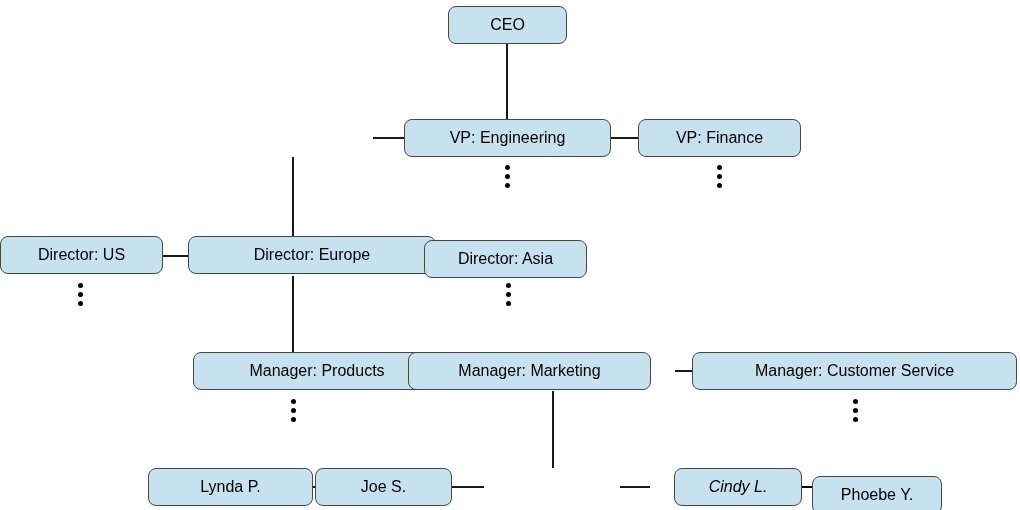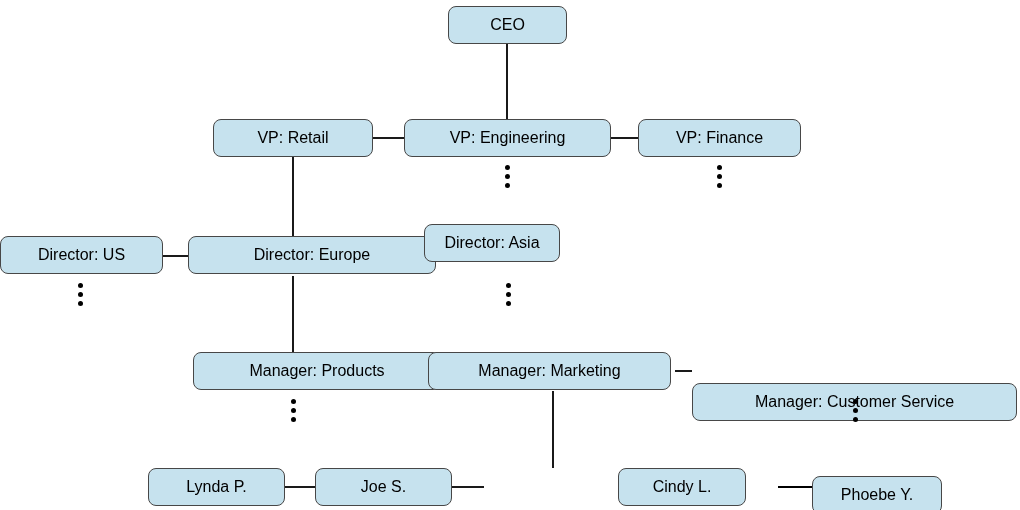--- a/index.html
+++ b/index.html
@@ -67,35 +67,34 @@
     <line x1="675" y1="371" x2="692" y2="371" stroke="#000" stroke-width="1.8"></line>
 
     <line x1="285" y1="487" x2="315" y2="487" stroke="#000" stroke-width="1.8"></line>
     <line x1="452" y1="487" x2="484" y2="487" stroke="#000" stroke-width="1.8"></line>
     <line x1="620" y1="487" x2="650" y2="487" stroke="#000" stroke-width="1.8"></line>
     <line x1="778" y1="487" x2="812" y2="487" stroke="#000" stroke-width="1.8"></line>
   </svg>
 
   <div class="node" style="left:448px;top:6px;width:119px;">CEO</div>
 
-  <div class="node" style="left:213px;top:119px;width:160px;">VP: Retail</div>
   <div class="node" style="left:638px;top:119px;width:163px;">VP: Finance</div>
   <div class="node" style="left:404px;top:119px;width:207px;">VP: Engineering</div>
 
   <div class="node" style="left:0px;top:236px;width:163px;">Director: US</div>
   <div class="node" style="left:188px;top:236px;width:248px;">Director: Europe</div>
-  <div class="node" style="left:424px;top:224px;width:136px;text-align:center;">Director: Asia</div>
+  <div class="node" style="left:424px;top:240px;width:163px;text-align:center;">Director: Asia</div>
 
   <div class="node" style="left:177px;top:352px;width:248px;margin-left:16px;">Manager: Products</div>
-  <div class="node" style="left:428px;top:352px;width:243px;">Manager: Marketing</div>
-  <div class="node" style="left:692px;top:352px;width:325px;margin-top:31px;">Manager: Customer Service</div>
+  <div class="node" style="left:408px;top:352px;width:243px;">Manager: Marketing</div>
+  <div class="node" style="left:692px;top:352px;width:325px;">Manager: Customer Service</div>
 
-  <div class="node" style="left:148px;top:468px;width:137px;">Lynda P.</div>
+  <div class="node" style="left:148px;top:468px;width:165px;">Lynda P.</div>
   <div class="node" style="left:315px;top:468px;width:137px;">Joe S.</div>
-  <div class="node" style="left:618px;top:468px;width:128px;">Cindy L.</div>
+  <div class="node" style="left:674px;top:468px;width:128px;font-style:italic;">Cindy L.</div>
   <div class="node" style="left:812px;top:476px;width:130px;">Phoebe Y.</div>
 
   <div class="dots" style="left:504px;top:165px;">
       <i></i>
       <i></i>
       <i></i>
     </div>
   <div class="dots" style="left:716px;top:165px;">
       <i></i>
       <i></i>

